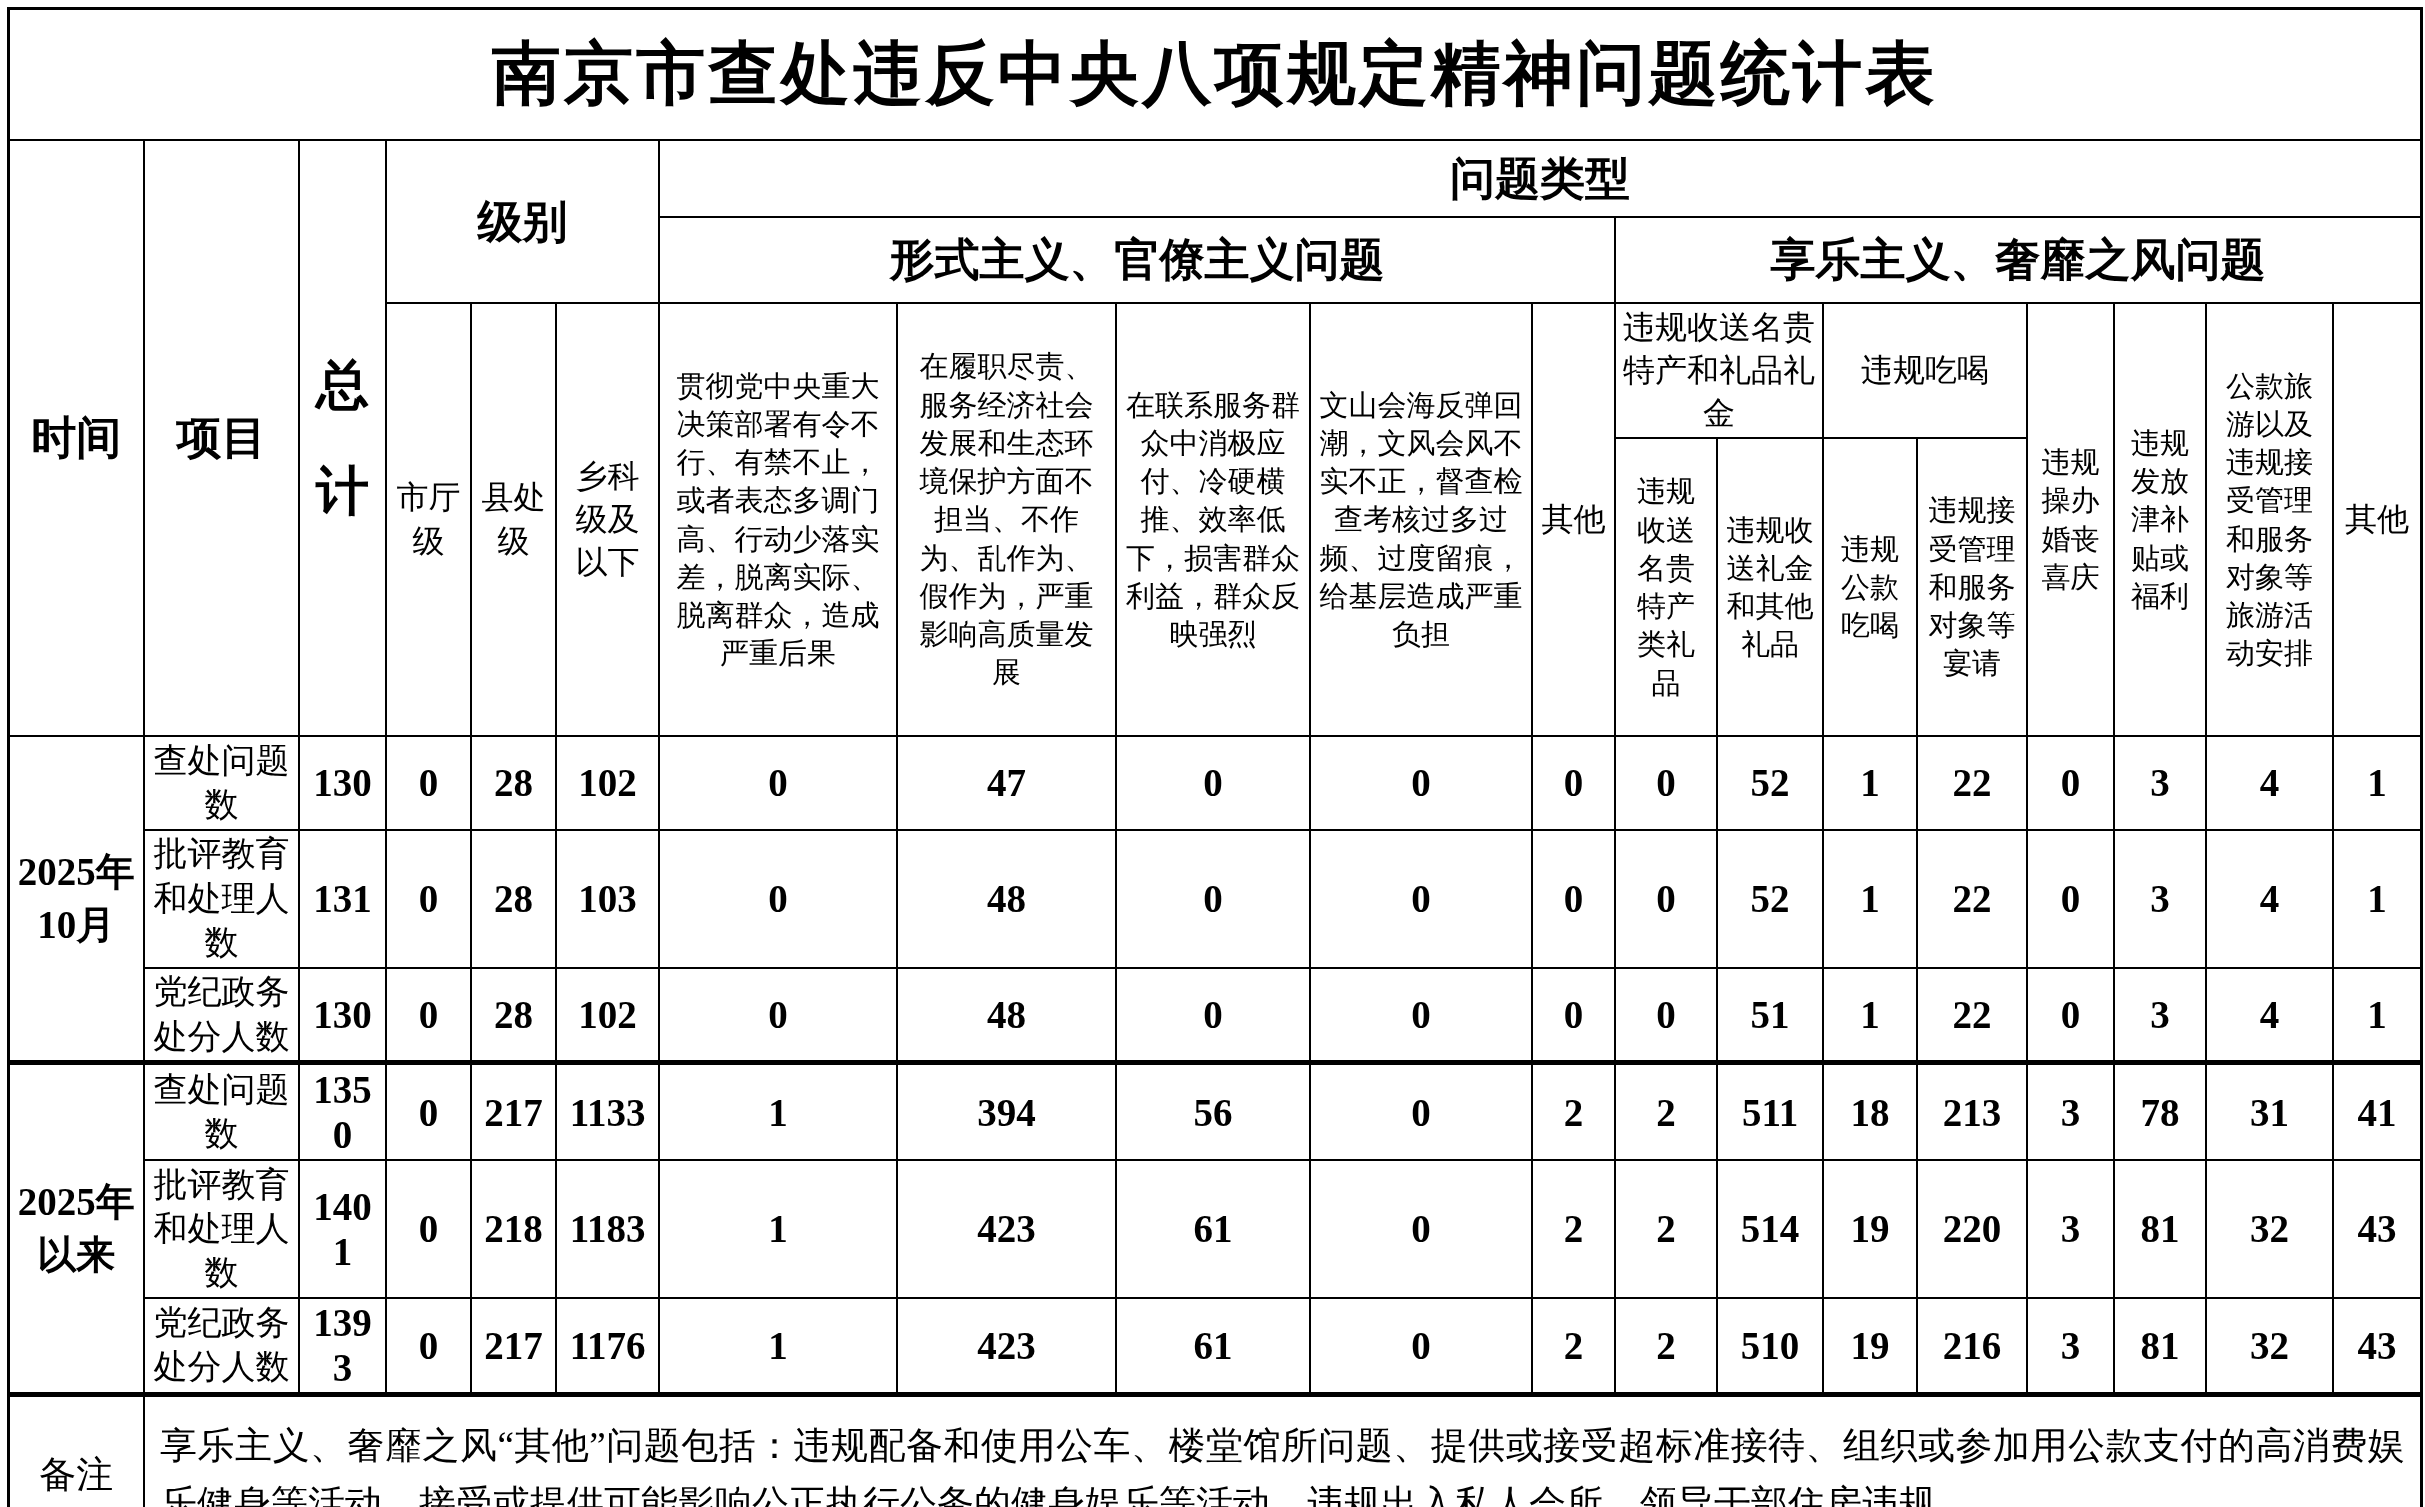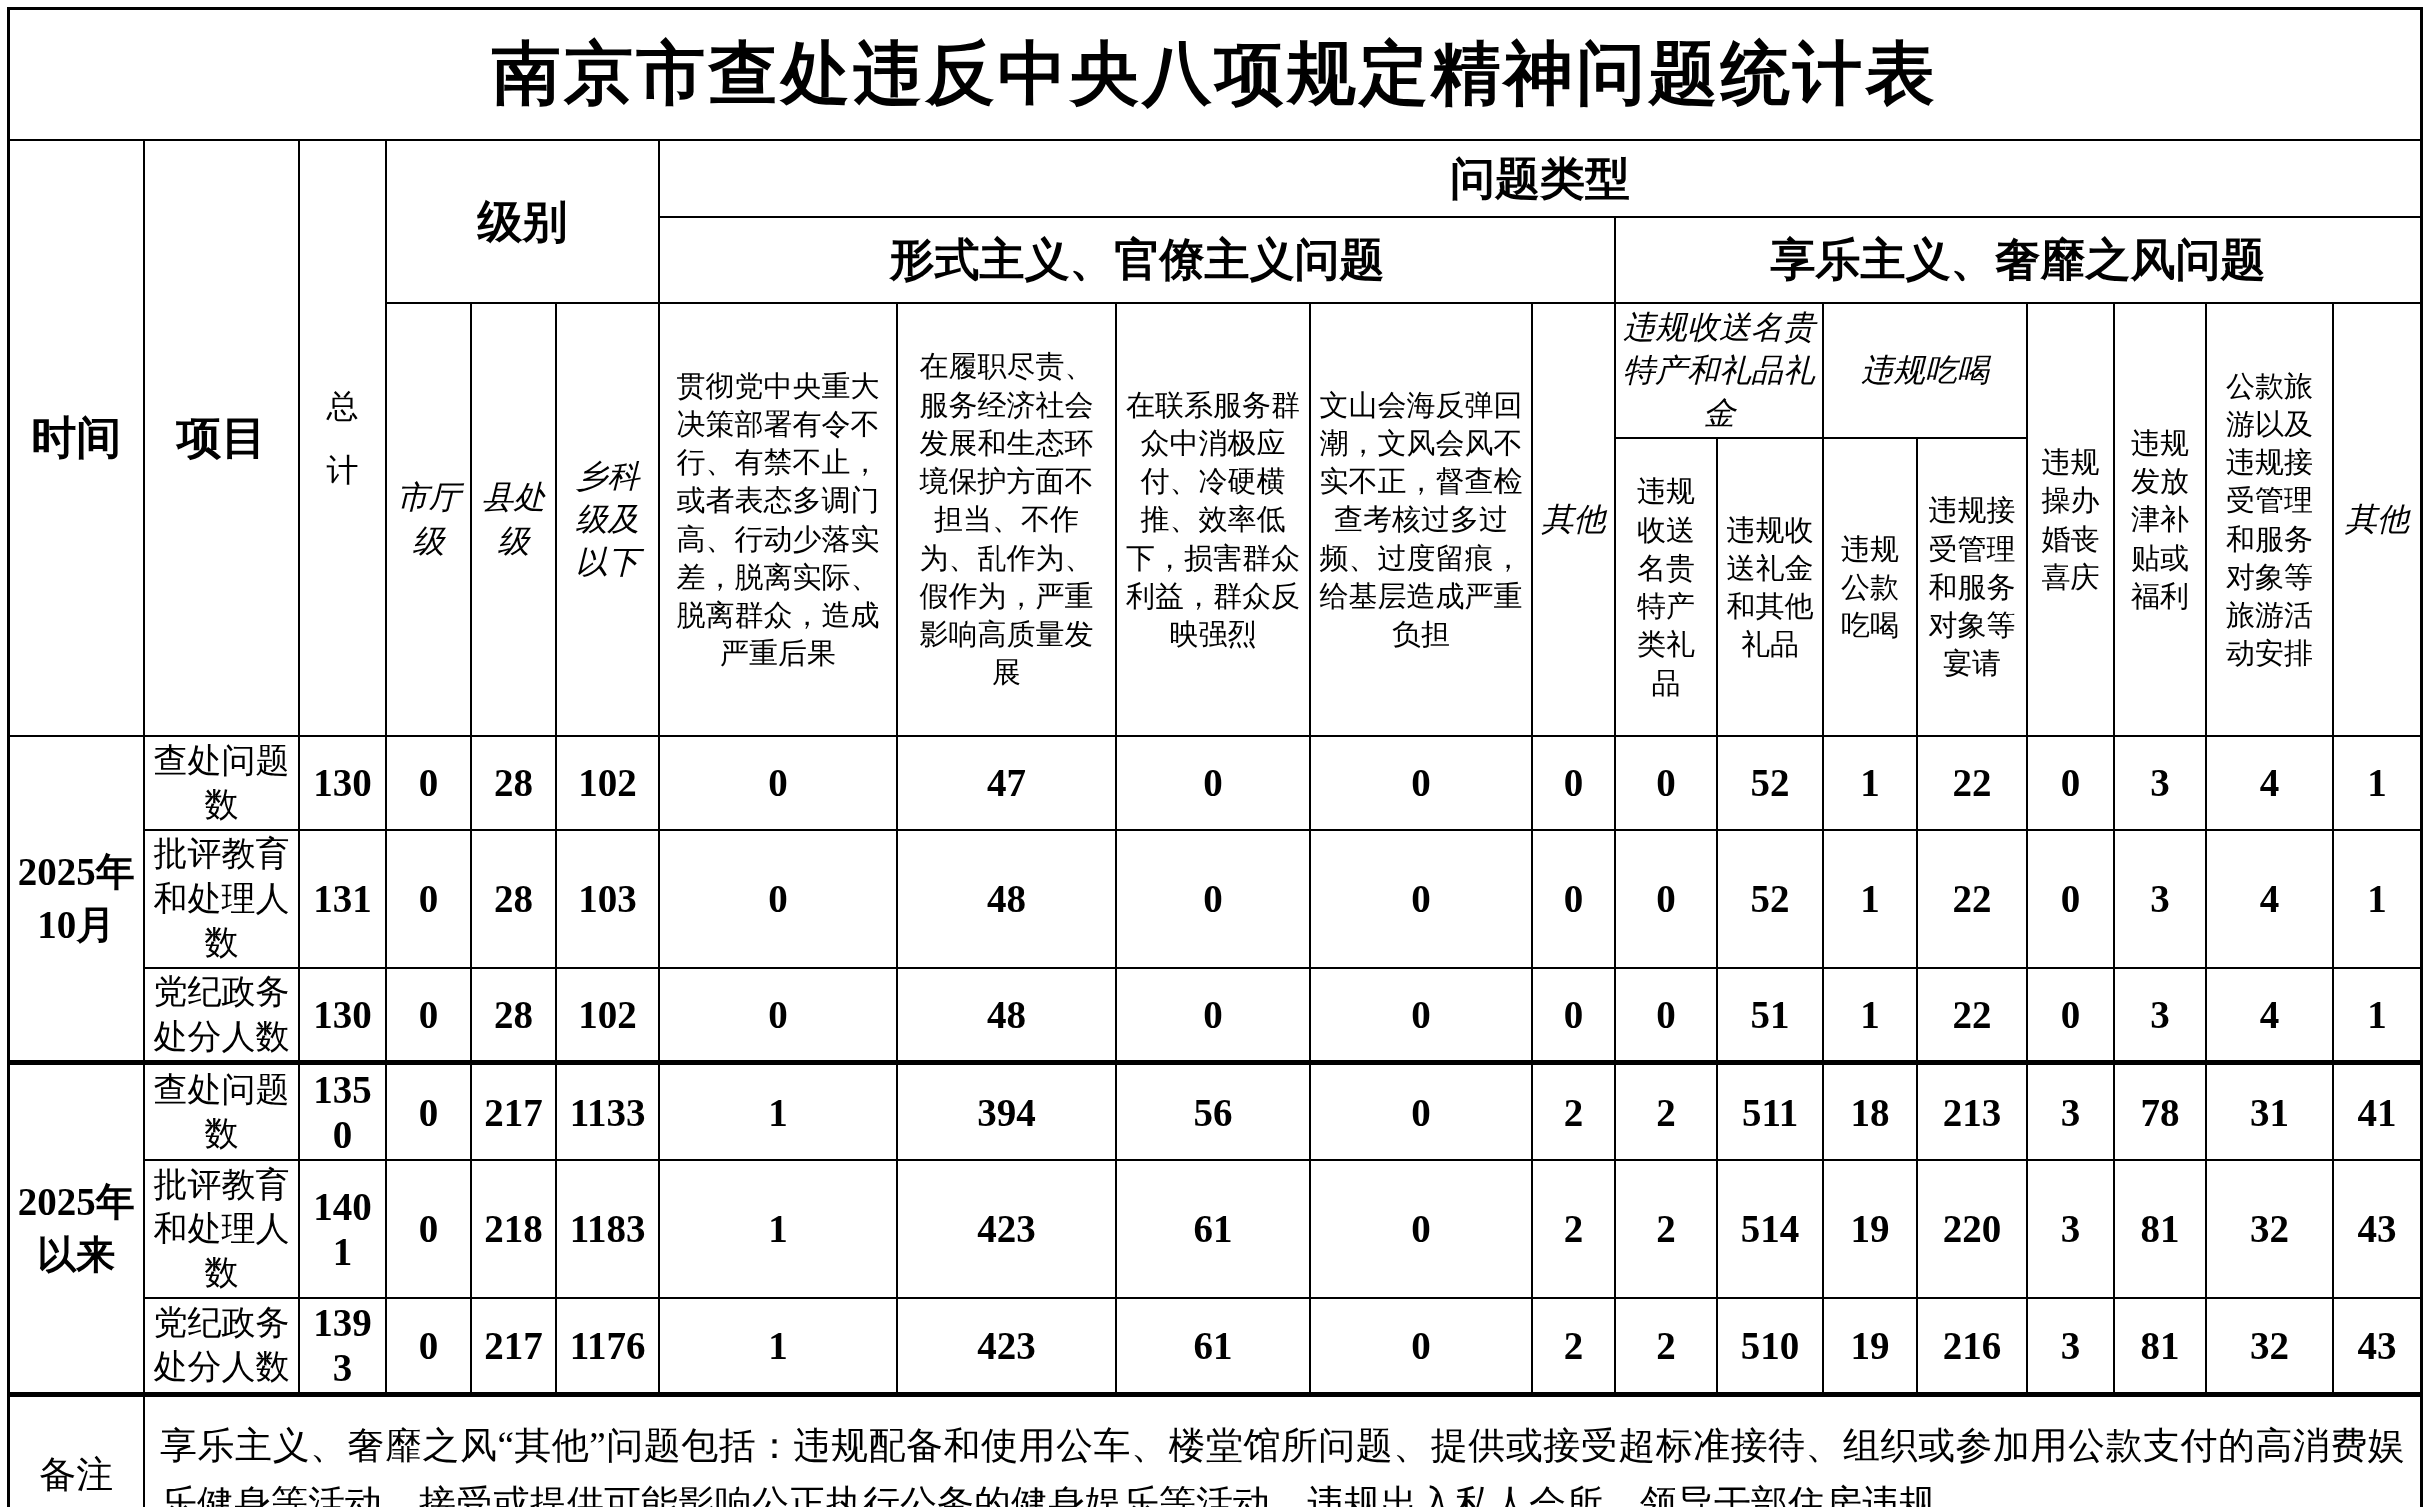--- a/index.html
+++ b/index.html
@@ -32,23 +32,23 @@
   tr.sep td { border-top: 5px solid #000; }
 
   .title-cell {
     font-size: 69px;
     font-weight: bold;
     letter-spacing: 3.3px;
     padding: 0;
     margin-top: 28px;
   }
   .h-big  { font-size: 45px; font-weight: bold; }
-  .h-mid  { font-size: 32px; line-height: 1.35; font-style: italic; }
+  .h-mid  { font-size: 32px; line-height: 1.35; }
   .h-desc { font-size: 29px; line-height: 1.32; padding: 1.7px 8.3px; }
-  .stack  { display: inline-block; width: 1.15em; line-height: 2.0; font-size: 32px; font-weight: normal; }
+  .stack  { display: inline-block; width: 1.15em; line-height: 2.0; font-size: 53px; font-weight: bold; }
   .num    { font-size: 39px; font-weight: bold; }
   .time-val { font-size: 39px; font-weight: bold; line-height: 1.35; }
   .item-val { font-size: 34px; line-height: 1.3; padding: 1.7px 3.3px; border-radius: 29px; }
   .remark-label { font-size: 37px; }
   .remark-text {
     font-size: 37px;
     text-align: justify;
     line-height: 1.55;
     padding: 5px 15px;
   }

